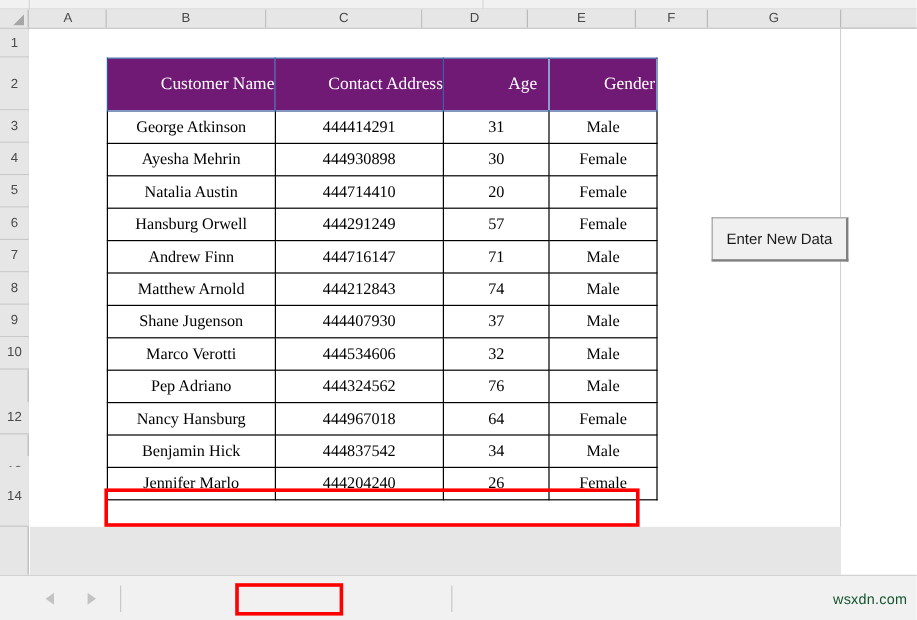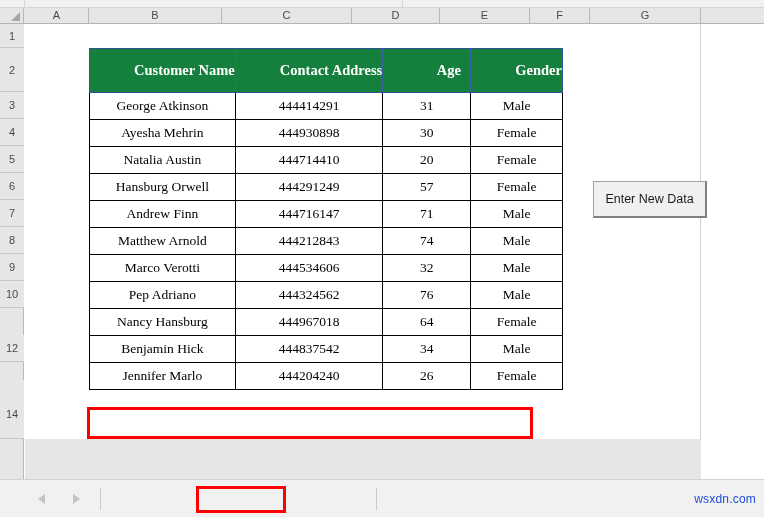--- a/index.html
+++ b/index.html
@@ -123,23 +123,23 @@
     border: 1px solid #223a66;
     text-align: center;
     font-size: 13.5px;
     color: #000000;
     background: #ffffff;
     padding: 0;
     overflow: hidden;
     white-space: nowrap;
   }
   .data-table thead th {
-    background: #15803d;
+    background: #701a75;
     color: #ffffff;
-    font-weight: bold;
+    font-weight: normal;
     font-size: 14.5px;
     height: 44px;
     border: 1px solid #2f5496;
     border-right: 1px solid #3a61a8;
     padding-left: 44px;
   }
   .data-table thead th:last-child { border-right: 1px solid #2f5496; margin-top: 28px; }
   .data-table tbody td { height: 27px; border: 1px solid #000000; }
   .col-name    { width: 130px; }
   .col-address { width: 130px; }
@@ -210,21 +210,21 @@
     width: 1px; height: 22px;
     background: #c9c9c9;
   }
 
   
   .watermark {
     position: absolute;
     right: 8px; top: 492px;
     font-family: "Liberation Sans", sans-serif;
     font-size: 12px;
-    color: #1d4ed8;
+    color: #14532d;
     letter-spacing: 0.2px;
   }
 </style>
 </head>
 <body>
 
 <div id="app">
 
   <div class="top-strip">
     <div class="seam" style="left:24px;"></div>
@@ -305,20 +305,26 @@
           <td class="col-age">71</td>
           <td class="col-gender">Male</td>
         </tr>
         <tr>
           <td class="col-name">Matthew Arnold</td>
           <td class="col-address">444212843</td>
           <td class="col-age">74</td>
           <td class="col-gender">Male</td>
         </tr>
         <tr>
+          <td class="col-name">Shane Jugenson</td>
+          <td class="col-address">444407930</td>
+          <td class="col-age">37</td>
+          <td class="col-gender">Male</td>
+        </tr>
+        <tr>
           <td class="col-name">Marco Verotti</td>
           <td class="col-address">444534606</td>
           <td class="col-age">32</td>
           <td class="col-gender">Male</td>
         </tr>
         <tr>
           <td class="col-name">Pep Adriano</td>
           <td class="col-address">444324562</td>
           <td class="col-age">76</td>
           <td class="col-gender">Male</td>

